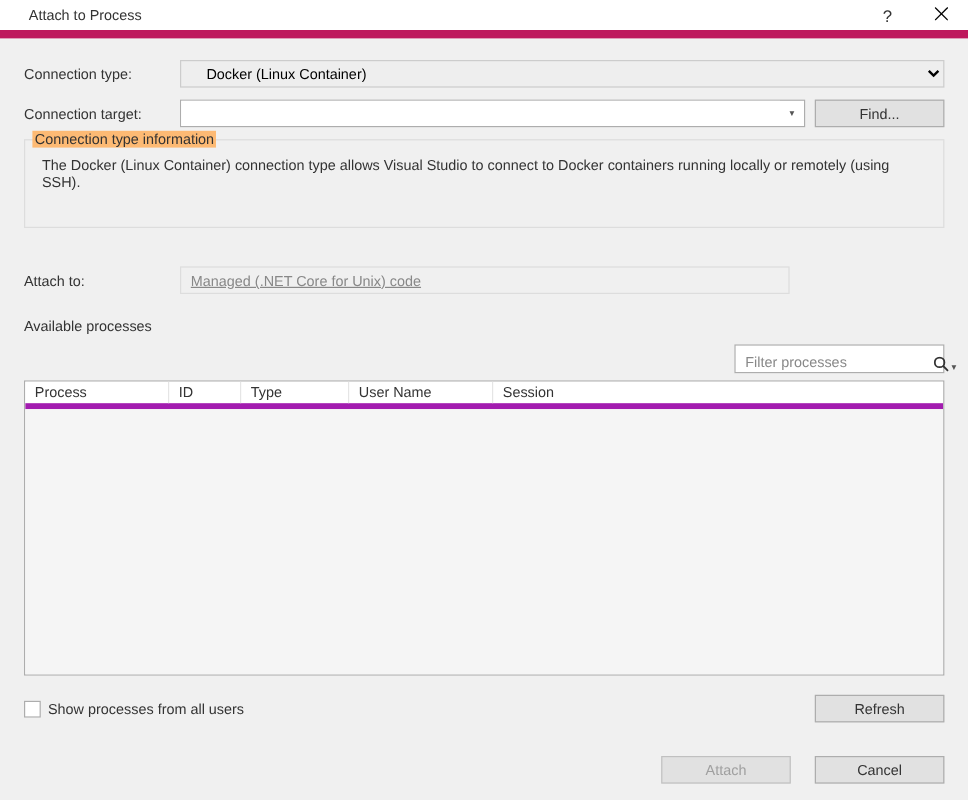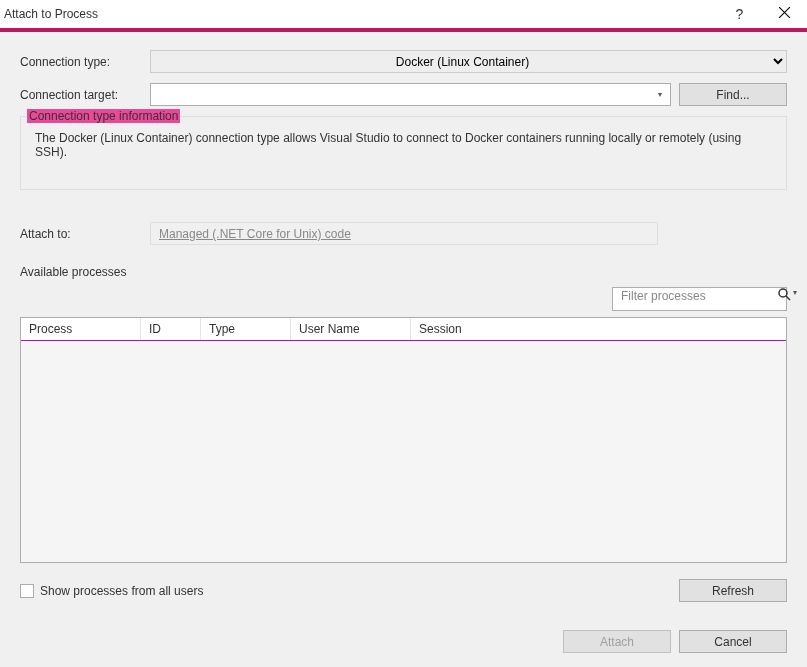--- a/index.html
+++ b/index.html
@@ -13,23 +13,23 @@
       background: #f0f0f0;
       width: 807px;
       height: 667px;
       position: relative;
       color: #333;
     }
     .titlebar {
       display: flex;
       align-items: center;
       height: 32px;
-      padding: 0 0 0 4px;
-      background: #fff;
-      border-bottom: 4px solid #be185d;
+      padding: 0 0 0 24px;
+      background: #fff;
+      border-bottom: 7px solid #be185d;
     }
     .titlebar-title {
       flex: 1;
       font-size: 12px;
     }
     .titlebar-btn {
       width: 45px;
       height: 32px;
       display: flex;
       align-items: center;
@@ -55,21 +55,20 @@
       flex: 1;
       display: flex;
       gap: 8px;
     }
     select.wide {
       flex: 1;
       height: 23px;
       border: 1px solid #ccc;
       background: #eeeeee;
       padding: 0 17px;
-      text-align: center;
     }
     .combo-input {
       flex: 1;
       height: 23px;
       border: 1px solid #adadad;
       background: #fff;
       display: flex;
       align-items: center;
     }
     .combo-input input {
@@ -105,21 +104,21 @@
       cursor: default;
     }
     .info-box {
       border: 1px solid #ddd;
       background: #f0f0f0;
       margin-top: 8px;
       padding: 6px 10px 30px 8px;
       position: relative;
     }
     .info-title {
-      background: #ec4899;
+      background: #fdba74;
       position: relative;
       top: -14px;
       display: inline-block;
       padding: 0 2px;
       margin-left: -2px;
     }
     .info-text {
       margin-top: -6px;
       padding-left: 6px;
     }
@@ -148,21 +147,21 @@
       display: flex;
       justify-content: flex-end;
       margin-bottom: 6px;
     }
     .filter-box {
       width: 175px;
       height: 24px;
       border: 1px solid #adadad;
       background: #fff;
       display: flex;
-      align-items: flex-start;
+      align-items: flex-end;
       padding: 0 4px 0 6px;
     }
     .filter-box input {
       flex: 1;
       border: none;
       outline: none;
       background: transparent;
       color: #666;
     }
     .filter-box input::placeholder { color: #888; }
@@ -170,21 +169,21 @@
     .filter-drop { width:14px; display:flex; align-items:center; justify-content:center; cursor:pointer; margin-left:2px; }
 
     .proc-table {
       border: 1px solid #adadad;
       background: #fff;
       height: 246px;
       overflow: hidden;
     }
     .proc-head {
       display: flex;
-      border-bottom: 1px solid #a21caf;
+      border-bottom: 5px solid #a21caf;
       background: #fff;
       height: 23px;
       align-items: center;
     }
     .proc-head > div {
       padding: 0 8px;
       border-right: 1px solid #e5e5e5;
       height: 100%;
       display: flex;
       align-items: center;
@@ -214,21 +213,21 @@
       margin-right: 6px;
       display: inline-block;
       vertical-align: middle;
     }
     .spacer { flex:1; }
     .footer {
       position: absolute;
       bottom: 14px;
       right: 20px;
       display: flex;
-      gap: 8px;
+      gap: 20px;
     }
     .chev { font-size: 8px; color: #555; }
   </style>
 </head>
 <body>
 
 <div class="titlebar">
   <span class="titlebar-title">Attach to Process</span>
   <div class="titlebar-btn">
     <span class="help-icon">?</span>

